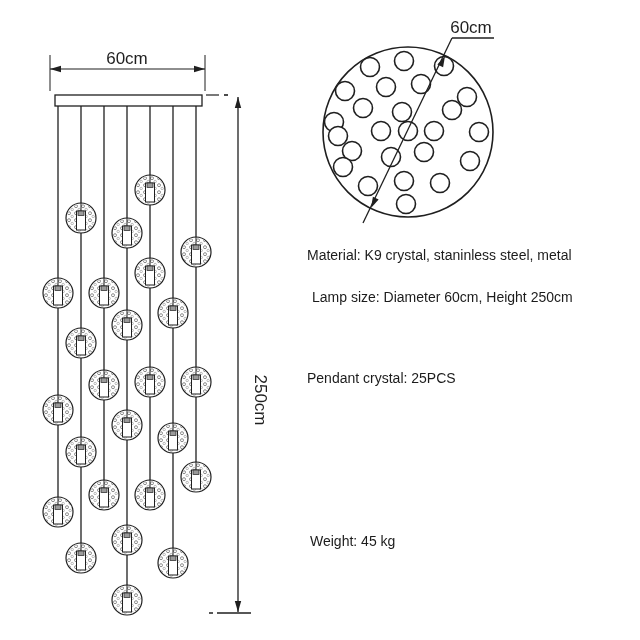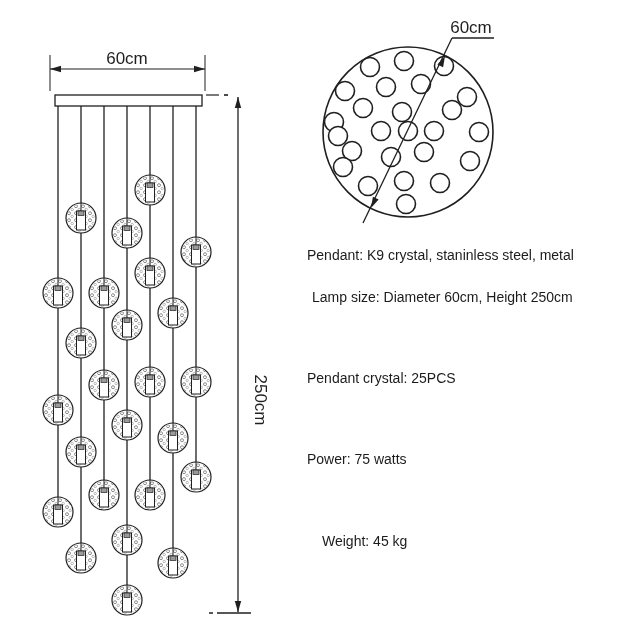--- a/index.html
+++ b/index.html
@@ -13,21 +13,21 @@
   .spec-line{
     position:absolute;left:307px;white-space:nowrap;
     font-size:14px;line-height:17px;color:#1c1c1c;
   }
   .s1{top:247px}
   .s2{top:289px;padding-left:5px}
   .s3{top:330px}
   .s4{top:370px}
   .s5{top:411px}
   .s6{top:451px}
-  .s7{top:533px;left:322px}
+  .s7{top:533px;left:310px}
 </style>
 </head>
 <body>
 
 <svg id="diagram" width="640" height="640" viewBox="0 0 640 640">
     <defs>
       <pattern id="crystalTex" patternUnits="userSpaceOnUse" width="7" height="7">
         <circle cx="2" cy="2.2" r="1.5" fill="none" stroke="#5e5e5e" stroke-width="0.7"></circle>
         <circle cx="5.2" cy="5.5" r="1.2" fill="none" stroke="#8a8a8a" stroke-width="0.6"></circle>
       </pattern>
@@ -268,18 +268,17 @@
       <circle cx="406" cy="204" r="9.5" fill="#fff" stroke="#1f1f1f" stroke-width="1.6"></circle>
       <line x1="452" y1="38" x2="363" y2="223" stroke="#1f1f1f" stroke-width="1.3"></line>
       <line x1="452" y1="38" x2="494" y2="38" stroke="#1f1f1f" stroke-width="1.3"></line>
       <polygon points="445,56 443.11319653776775,67.29955630522315 437.3463036013063,64.52413816386286" fill="#1f1f1f"></polygon>
       <polygon points="371,208 372.88680346223225,196.70044369477685 378.6536963986937,199.4758618361371" fill="#1f1f1f"></polygon>
       <text x="471" y="33" font-size="17" text-anchor="middle" fill="#1f1f1f">60cm</text>
     </g>
   </svg>
 
 <div class="specs">
-  <div class="spec-line s1">Pendant: K9 crystal, staninless steel, metal</div>
+  <div class="spec-line s1">Material: K9 crystal, staninless steel, metal</div>
   <div class="spec-line s2">Lamp size: Diameter 60cm, Height 250cm</div>
   <div class="spec-line s4">Pendant crystal: 25PCS</div>
-  <div class="spec-line s6">Power: 75 watts</div>
   <div class="spec-line s7">Weight: 45 kg</div>
 </div>
 
 </body></html>

